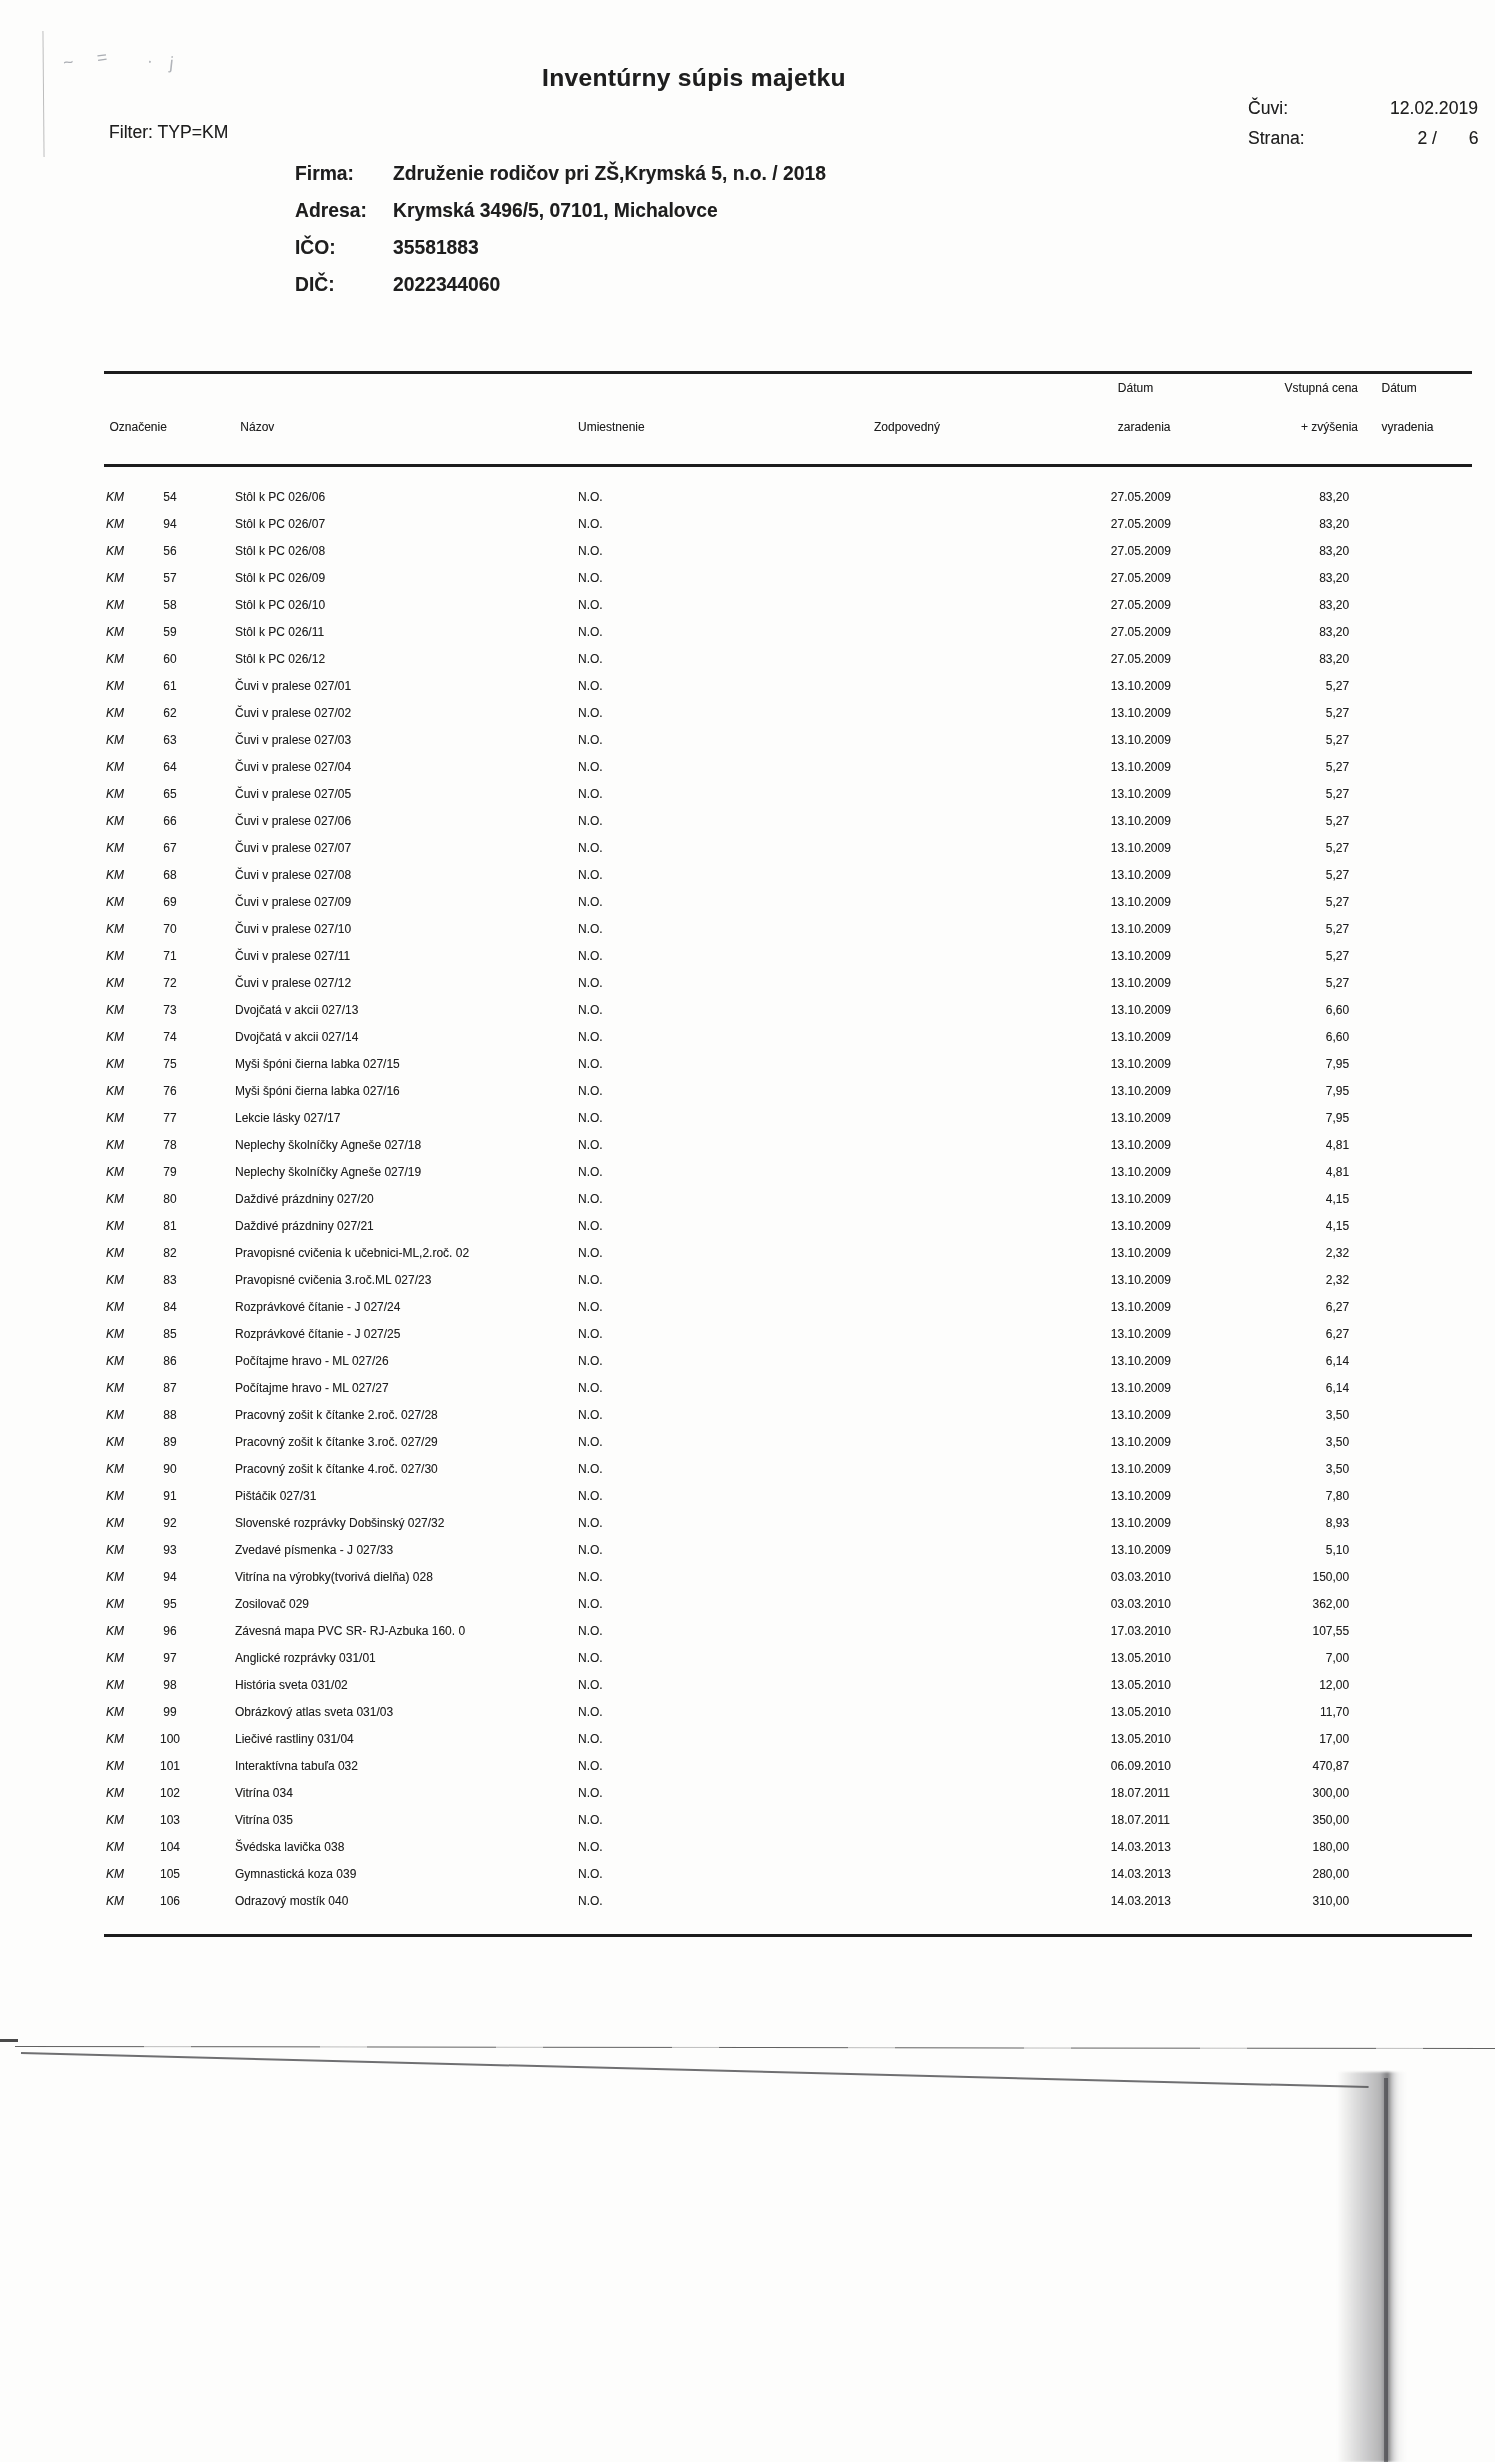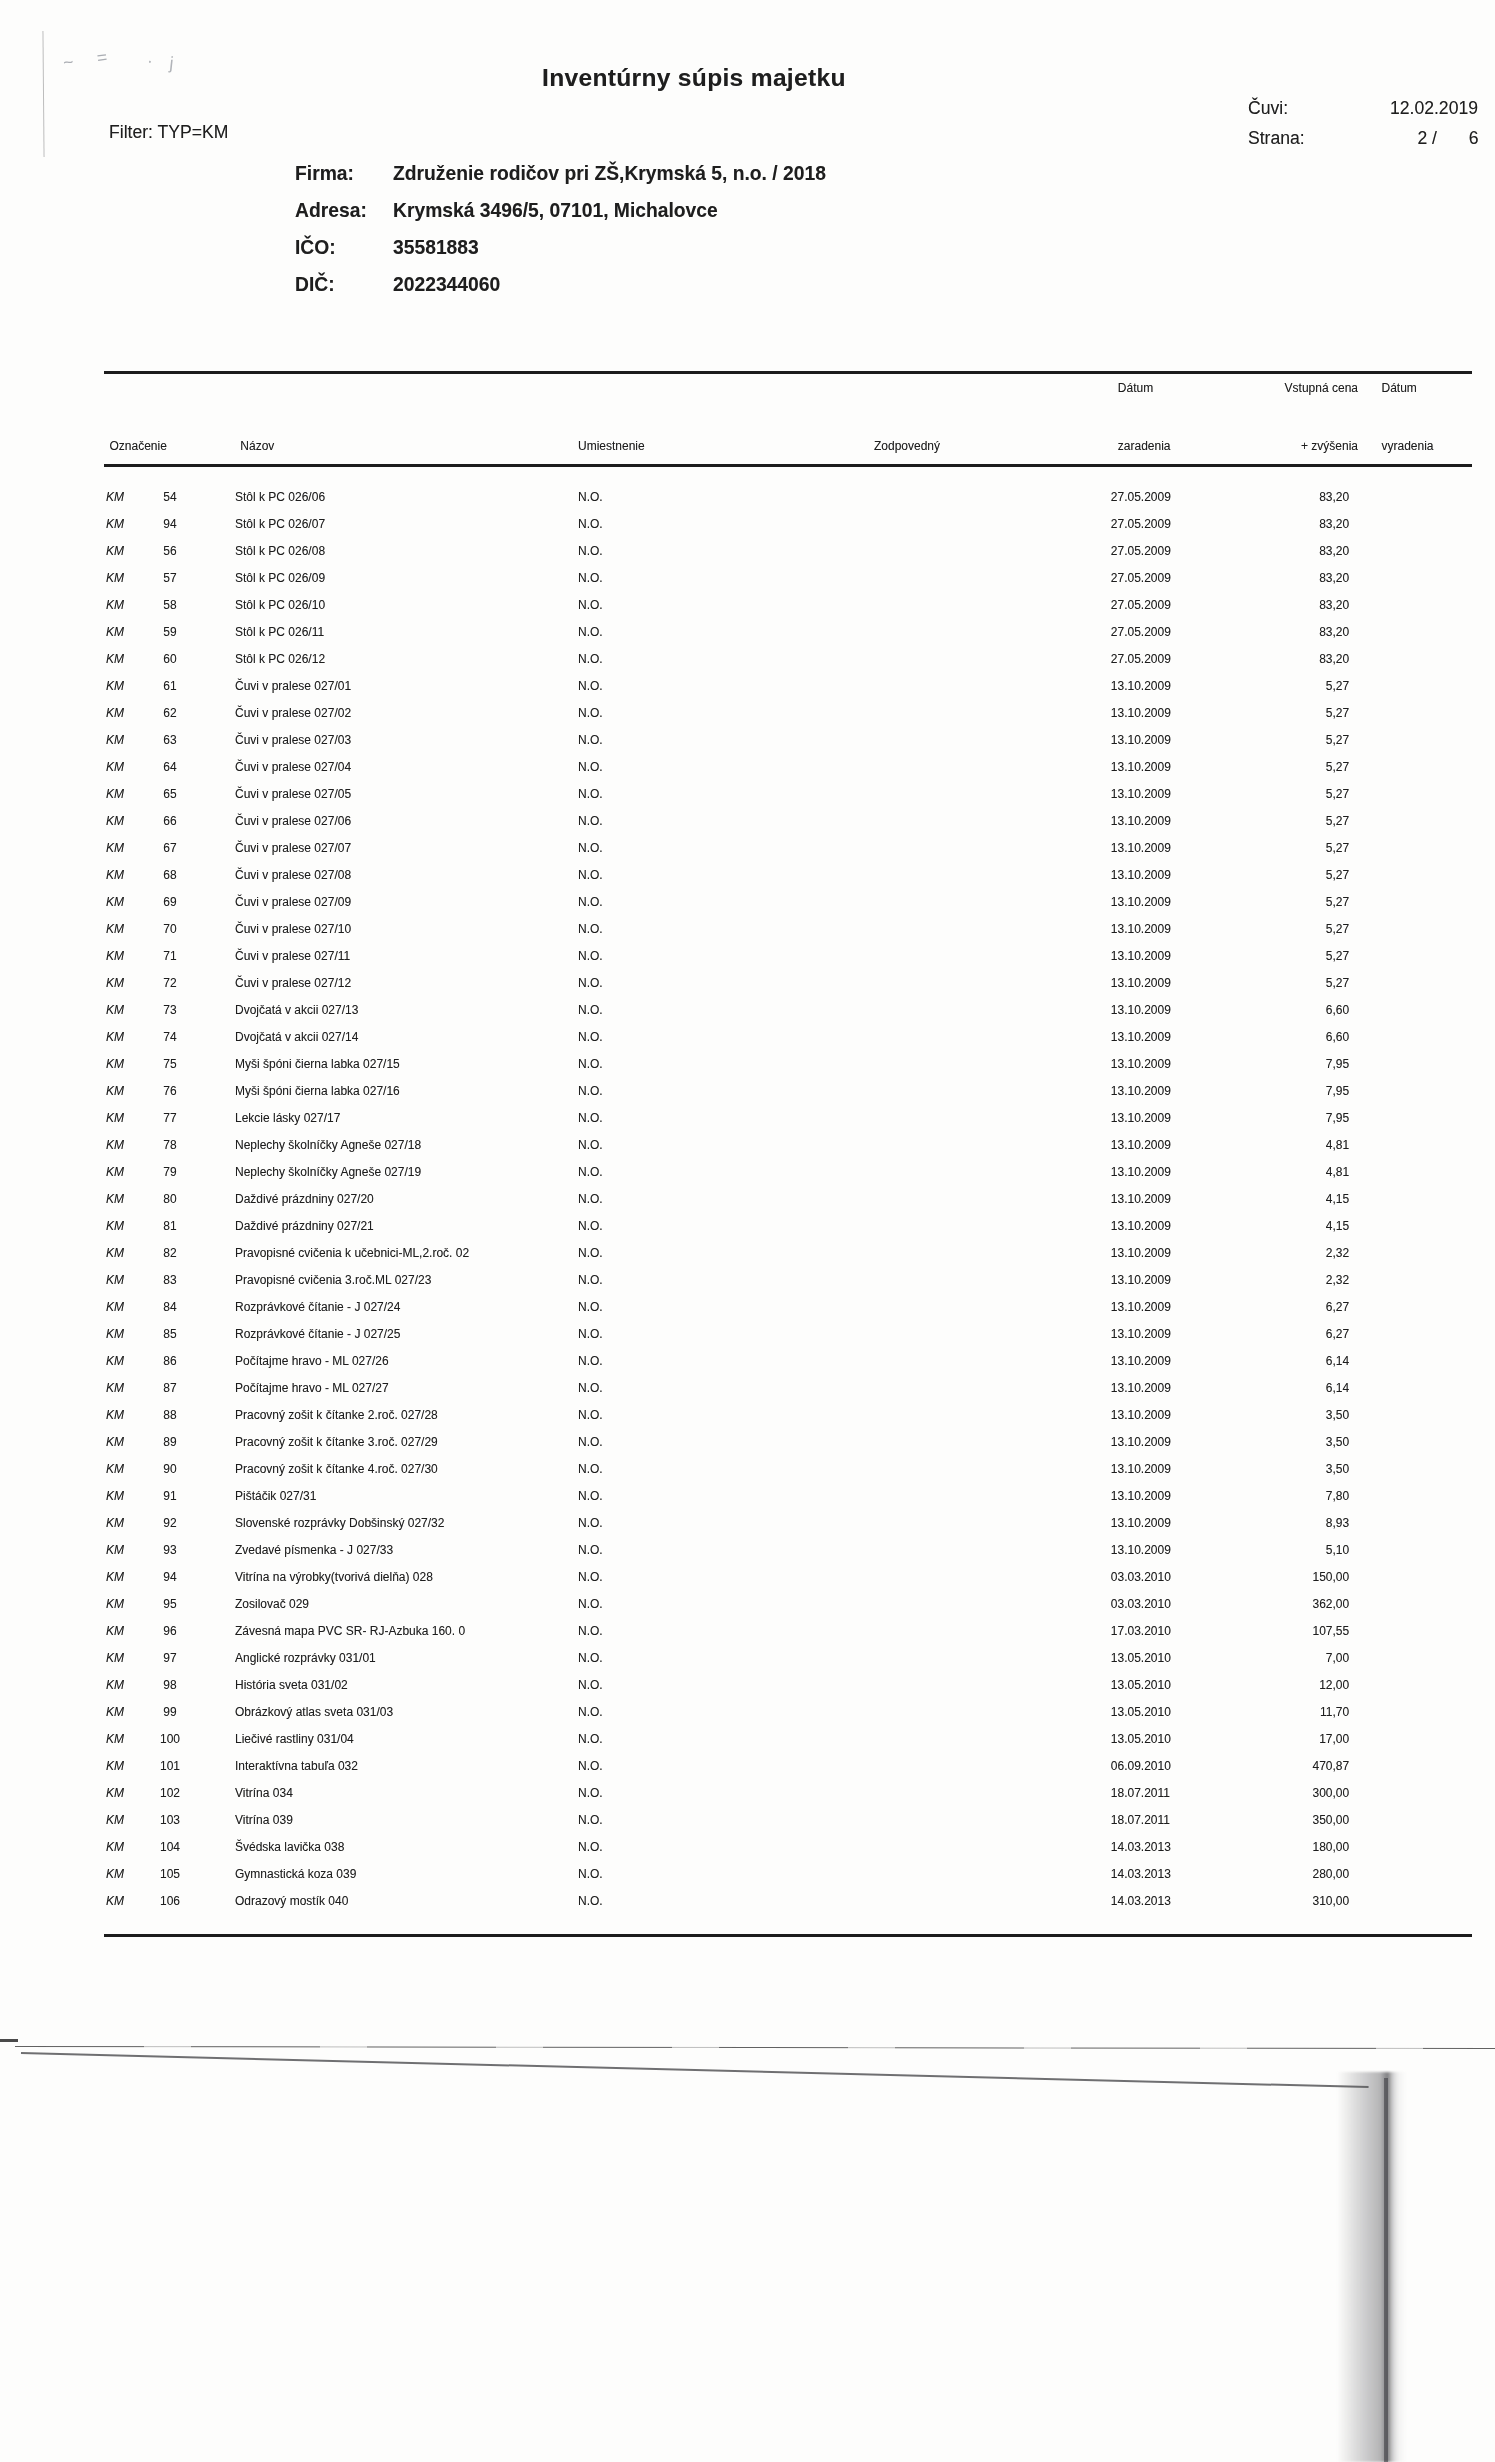--- a/index.html
+++ b/index.html
@@ -39,21 +39,21 @@
   #rule-top{ top:371px; }
   #rule-mid{ top:464px; }
   #rule-bottom{ top:1934px; }
 
   .tgrid{
     display:grid;
     grid-template-columns:129px 343px 296px 235px 117px 132px 114px;
     font-size:12px;
   }
   .hdr1{ position:absolute;left:106px;top:381px;width:1366px; }
-  .hdr2{ position:absolute;left:106px;top:420px;width:1366px;margin-top:19px; }
+  .hdr2{ position:absolute;left:106px;top:420px;width:1366px; }
   .h{ white-space:nowrap; }
   .h.pl6{ padding-left:3.5px; }
   .h.pl9{ padding-left:5.3px; }
   .h.pl15{ padding-left:8.8px; }
   .h.pl40{ padding-left:23.5px; }
   .h.right{ text-align:right; }
 
   #rows{ position:absolute;left:106px;top:484px;width:1366px; }
   .row{ height:27px;line-height:27px; }
   .row .c{ white-space:nowrap;overflow:visible; }
@@ -804,21 +804,21 @@
       <span class="c zarad">18.07.2011</span>
       <span class="c cena">300,00</span>
       <span class="c vyrad"></span>
     </div>
 
     <div class="tgrid row">
       <span class="c ozn">
         <span class="km">KM</span>
         <span class="num">103</span>
       </span>
-      <span class="c nazov">Vitrína  039</span>
+      <span class="c nazov">Vitrína  035</span>
       <span class="c umiest">N.O.</span>
       <span class="c zodp"></span>
       <span class="c zarad">18.07.2011</span>
       <span class="c cena">350,00</span>
       <span class="c vyrad"></span>
     </div>
 
     <div class="tgrid row">
       <span class="c ozn">
         <span class="km">KM</span>

